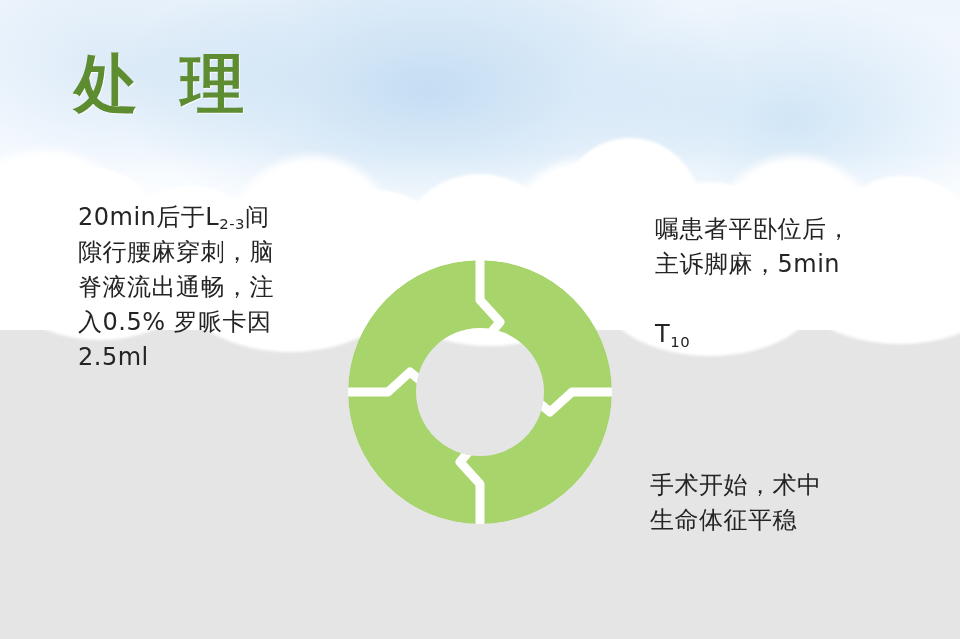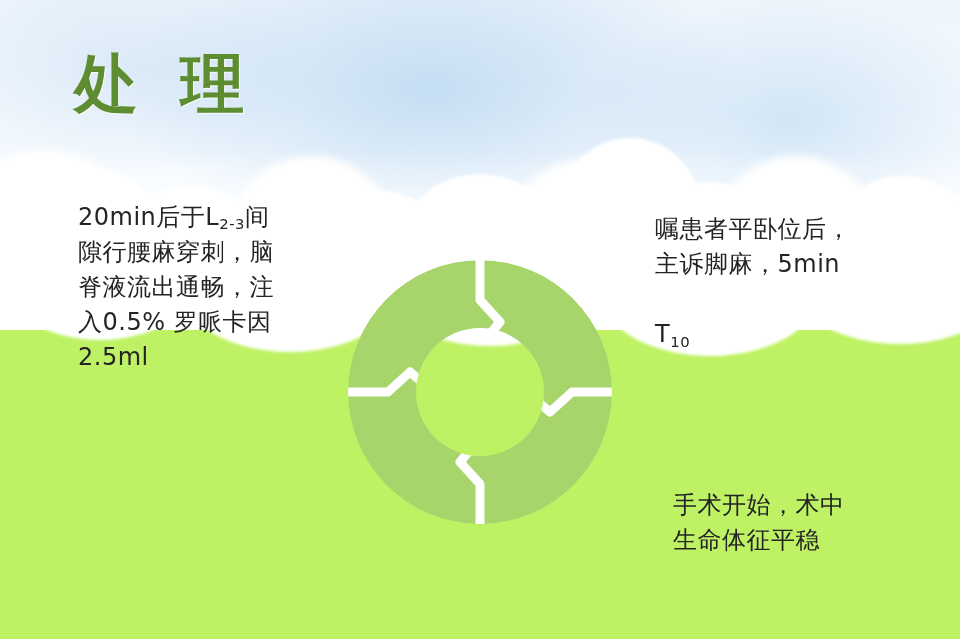--- a/index.html
+++ b/index.html
@@ -9,21 +9,21 @@
   }
   body {
     font-family: "DejaVu Sans", "Liberation Sans", sans-serif;
   }
 
   #slide {
     position: relative;
     width: 960px;
     height: 639px;
     overflow: hidden;
-    background: #bef264;
+    background: #e5e5e5;
   }
 
   
   .sky {
     position: absolute;
     left: 0; top: 0;
     width: 960px;
     height: 300px;
     background:
       radial-gradient(ellipse 420px 200px at 430px 90px, rgba(150,195,232,0.50) 0%, rgba(150,195,232,0.22) 45%, rgba(255,255,255,0) 75%),
@@ -72,21 +72,21 @@
   .block sub {
     font-size: 0.62em;
     vertical-align: baseline;
     position: relative;
     top: 0.30em;
   }
 
   #block-tl { left: 78px;  top: 200px; width: 245px; }
   #block-tr { left: 655px; top: 212px; width: 245px; }
   #block-bl { left: 92px;  top: 468px; width: 250px; }
-  #block-br { left: 650px; top: 488px; width: 250px; margin-left: 23px; }
+  #block-br { left: 650px; top: 468px; width: 250px; }
 
   
   #donut-wrap {
     position: absolute;
     left: 348px;
     top: 260px;
     width: 264px;
     height: 264px;
   }
   #donut-wrap svg { display: block; }

